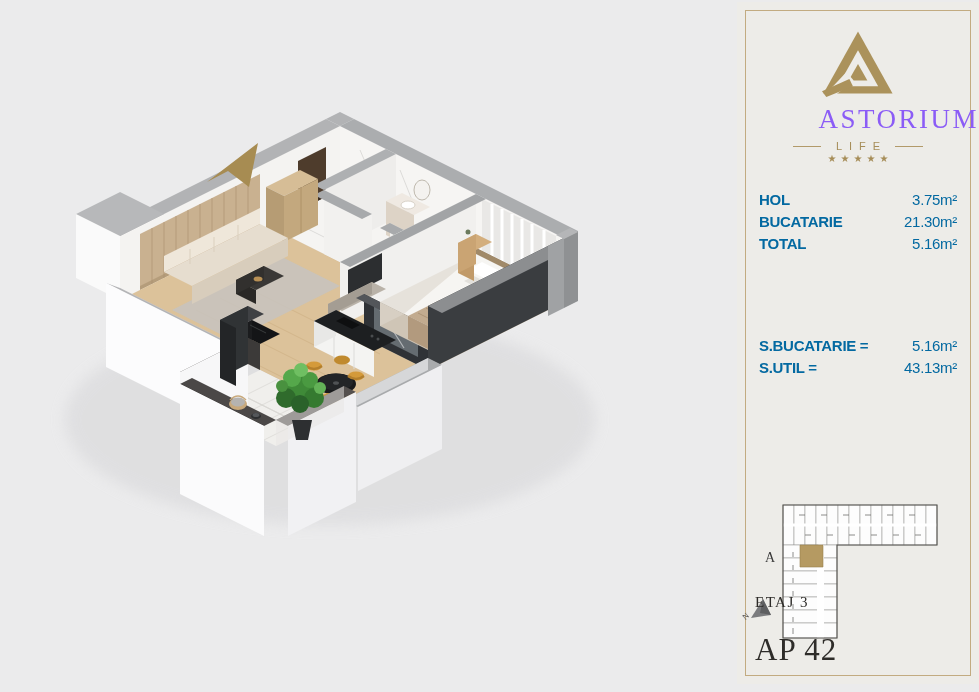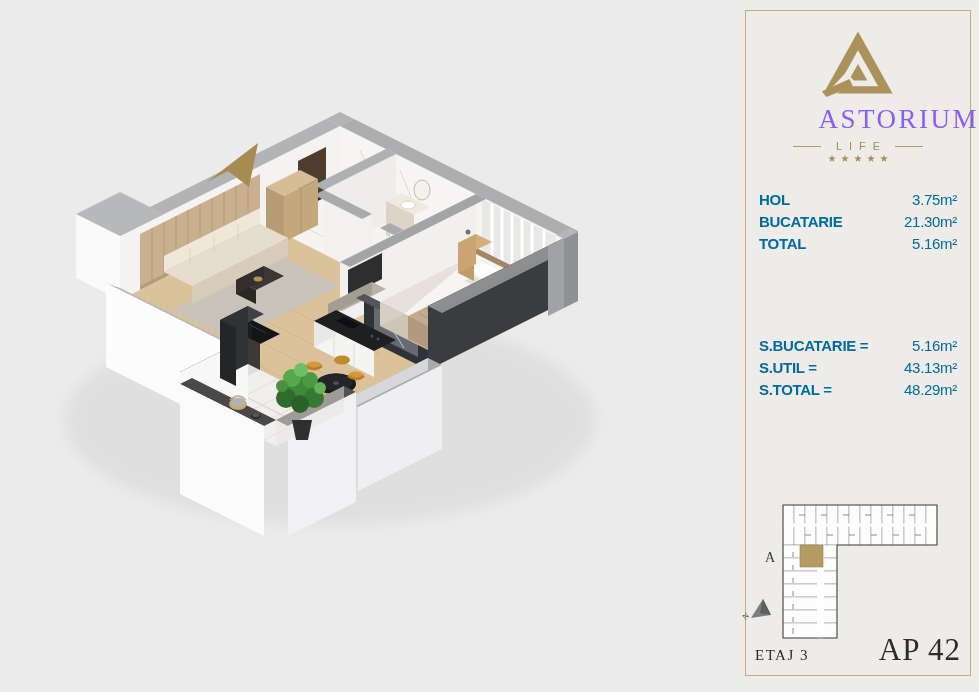--- a/index.html
+++ b/index.html
@@ -30,23 +30,23 @@
   .totals { position:absolute; left:22px; right:22px; top:330px; }
 
   .siteplan { position:absolute; left:20px; top:498px; width:200px; height:148px; }
   .block-label { position:absolute; left:28px; top:548px; font-family:"Liberation Serif", serif;
                  font-size:14px; color:#3a3a3a; }
   .north { position:absolute; left:6px; top:594px; width:34px; height:30px; }
   .north .n-label { position:absolute; left:0px; top:16px; font-size:8px; color:#4a4a4c;
                     transform:rotate(-40deg); font-family:"Liberation Serif", serif; }
 
   .panel-footer { position:absolute; left:18px; right:18px; bottom:16px;
-                  display:flex; justify-content:space-between; align-items:baseline; }
+                  display:flex; justify-content:space-between; align-items:baseline;flex-direction:column; }
   .floor-label { font-family:"Liberation Serif", serif; font-size:15px; letter-spacing:1.5px; color:#2d2b28; }
-  .ap-label { font-family:"Liberation Serif", serif; font-size:31px; color:#2e2c29; letter-spacing:1px; }
+  .ap-label { font-family:"Liberation Serif", serif; font-size:31px; color:#2e2c29; letter-spacing:1px;margin-top:21px; }
 </style>
 </head>
 <body>
 
 <div class="stage">
 <svg width="740" height="692" viewBox="0 0 740 692">
   <defs>
     <filter id="soft" x="-30%" y="-30%" width="160%" height="160%">
       <feGaussianBlur stdDeviation="7"></feGaussianBlur>
     </filter>
@@ -322,24 +322,20 @@
 
   <div class="totals">
     <div class="row">
         <span>S.BUCATARIE =</span>
         <span class="val">5.16m²</span>
       </div>
     <div class="row">
         <span>S.UTIL =</span>
         <span class="val">43.13m²</span>
       </div>
-    <div class="row">
-        <span>S.TOTAL =</span>
-        <span class="val">48.29m²</span>
-      </div>
   </div>
 
   <svg class="siteplan" width="200" height="148" viewBox="0 0 200 148">
     <g stroke="#8e8e8c" stroke-width="0.5" fill="#fdfdfd">
 
       <rect x="26" y="5" width="11" height="20"></rect>
         <rect x="37" y="5" width="11" height="20"></rect>
         <rect x="48" y="5" width="11" height="20"></rect>
         <rect x="59" y="5" width="11" height="20"></rect>
         <rect x="70" y="5" width="11" height="20"></rect>

